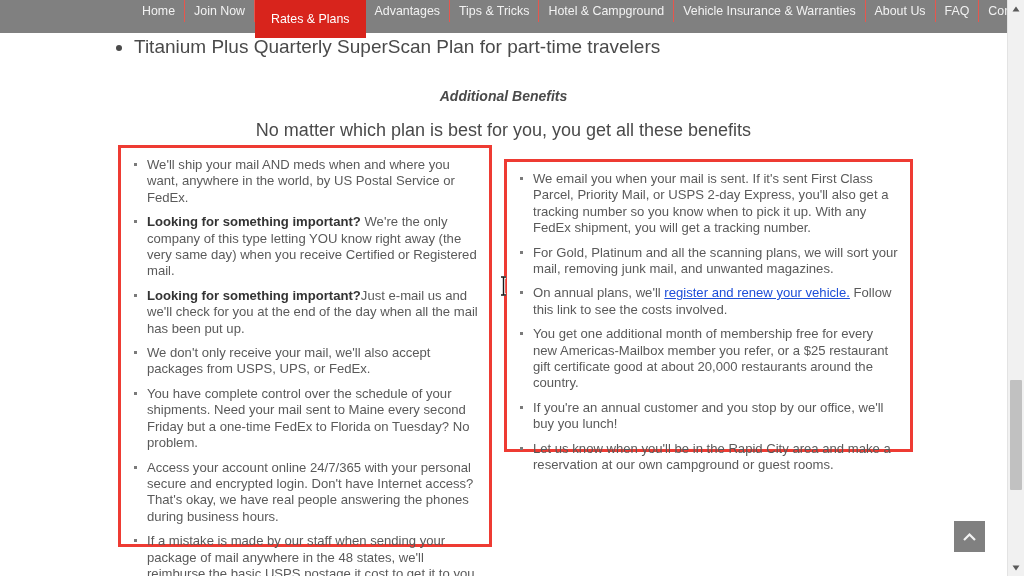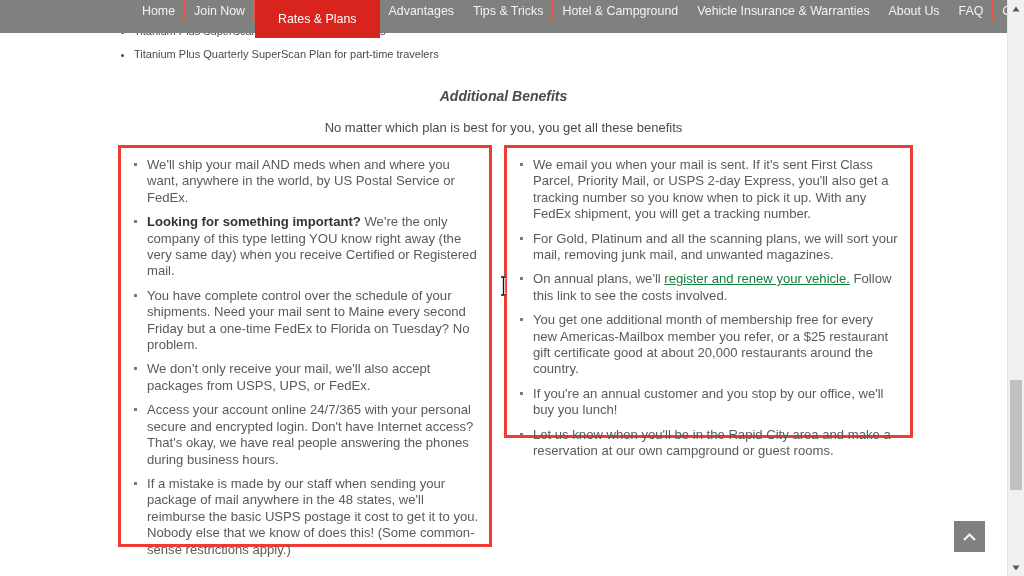--- a/index.html
+++ b/index.html
@@ -30,25 +30,25 @@
     left: 128px;
     top: 0px;
     font-size: 14.5px;
     color: #3a3a3a;
     font-weight: bold;
     white-space: nowrap;
   }
   .plan-bullets {
     position: absolute;
     left: 112px;
-    top: 20px;
+    top: 12px;
     margin: 0;
     padding: 0 0 0 22px;
     list-style: disc;
-    font-size: 11px;
+    font-size: 19px;
     color: #4a4a4a;
   }
   .plan-bullets li {
     line-height: 23px;
   }
 
   
   .section-title {
     position: absolute;
     left: 0;
@@ -59,40 +59,40 @@
     font-weight: bold;
     font-style: italic;
     color: #4a4a4a;
   }
   .section-sub {
     position: absolute;
     left: 0;
     top: 120px;
     width: 1007px;
     text-align: center;
-    font-size: 13px;
+    font-size: 18px;
     color: #4a4a4a;
   }
 
   
   .benefit-box {
     position: absolute;
     border: 3px solid #ee3b33;
     background: #ffffff;
     box-sizing: border-box;
   }
   #box-left {
     left: 118px;
     top: 145px;
     width: 374px;
     height: 402px;
   }
   #box-right {
     left: 504px;
-    top: 145px;
+    top: 159px;
     width: 409px;
     height: 293px;
   }
   .benefit-list {
     margin: 0;
     padding: 9px 10px 9px 26px;
     list-style: none;
     font-size: 13.1px;
     line-height: 16.4px;
     color: #5a5a5a;
@@ -106,21 +106,21 @@
     content: "";
     position: absolute;
     left: -13px;
     top: 6px;
     width: 3px;
     height: 3px;
     background: #7a7a7a;
   }
   .benefit-list b { color: #333333; font-weight: bold; }
   .benefit-list a {
-    color: #15803d;
+    color: #1d4ed8;
     text-decoration: underline;
   }
 
   
   #navbar {
     position: absolute;
     top: 0; left: 0;
     width: 1007px;
     height: 33px;
     background: #808080;
@@ -147,21 +147,21 @@
     cursor: pointer;
     height: 22px;
     box-sizing: border-box;
   }
   .nav-item.first { border-left: none; }
   .nav-item.active {
     background: #d8241c;
     color: #ffffff;
     border-right: none;
     height: 38px;
-    padding: 0 23px;
+    padding: 0 16px;
     align-items: center;
     margin-top: 0;
   }
 
   
   #to-top {
     position: absolute;
     left: 954px;
     top: 521px;
     width: 31px;
@@ -228,22 +228,23 @@
     <li>Titanium Plus Quarterly SuperScan Plan for part-time travelers</li>
   </ul>
 
   <div class="section-title">Additional Benefits</div>
   <div class="section-sub">No matter which plan is best for you, you get all these benefits</div>
 
   <div class="benefit-box" id="box-left">
     <ul class="benefit-list" id="list-left">
         <li><span>We'll ship your mail AND meds when and where you want, anywhere in the world, by US Postal Service or FedEx.</span></li>
         <li><b>Looking for something important?</b><span> We're the only company of this type letting YOU know right away (the very same day) when you receive Certified or Registered mail.</span></li>
+        <li><b>Looking for something important?</b><span>Just e-mail us and we'll check for you at the end of the day when all the mail has been put up.</span></li>
+        <li><span>We don't only receive your mail, we'll also accept packages from USPS, UPS, or FedEx.</span></li>
         <li><span>You have complete control over the schedule of your shipments. Need your mail sent to Maine every second Friday but a one-time FedEx to Florida on Tuesday? No problem.</span></li>
-        <li><span>We don't only receive your mail, we'll also accept packages from USPS, UPS, or FedEx.</span></li>
         <li><span>Access your account online 24/7/365 with your personal secure and encrypted login. Don't have Internet access? That's okay, we have real people answering the phones during business hours.</span></li>
         <li><span>If a mistake is made by our staff when sending your package of mail anywhere in the 48 states, we'll reimburse the basic USPS postage it cost to get it to you. Nobody else that we know of does this! (Some common-sense restrictions apply.)</span></li>
       </ul>
   </div>
 
   <div class="benefit-box" id="box-right">
     <ul class="benefit-list" id="list-right">
         <li><span>We email you when your mail is sent. If it's sent First Class Parcel, Priority Mail, or USPS 2-day Express, you'll also get a tracking number so you know when to pick it up. With any FedEx shipment, you will get a tracking number.</span></li>
         <li><span>For Gold, Platinum and all the scanning plans, we will sort your mail, removing junk mail, and unwanted magazines.</span></li>
         <li><span>On annual plans, we'll </span><a href="#">register and renew your vehicle.</a><span> Follow this link to see the costs involved.</span></li>

